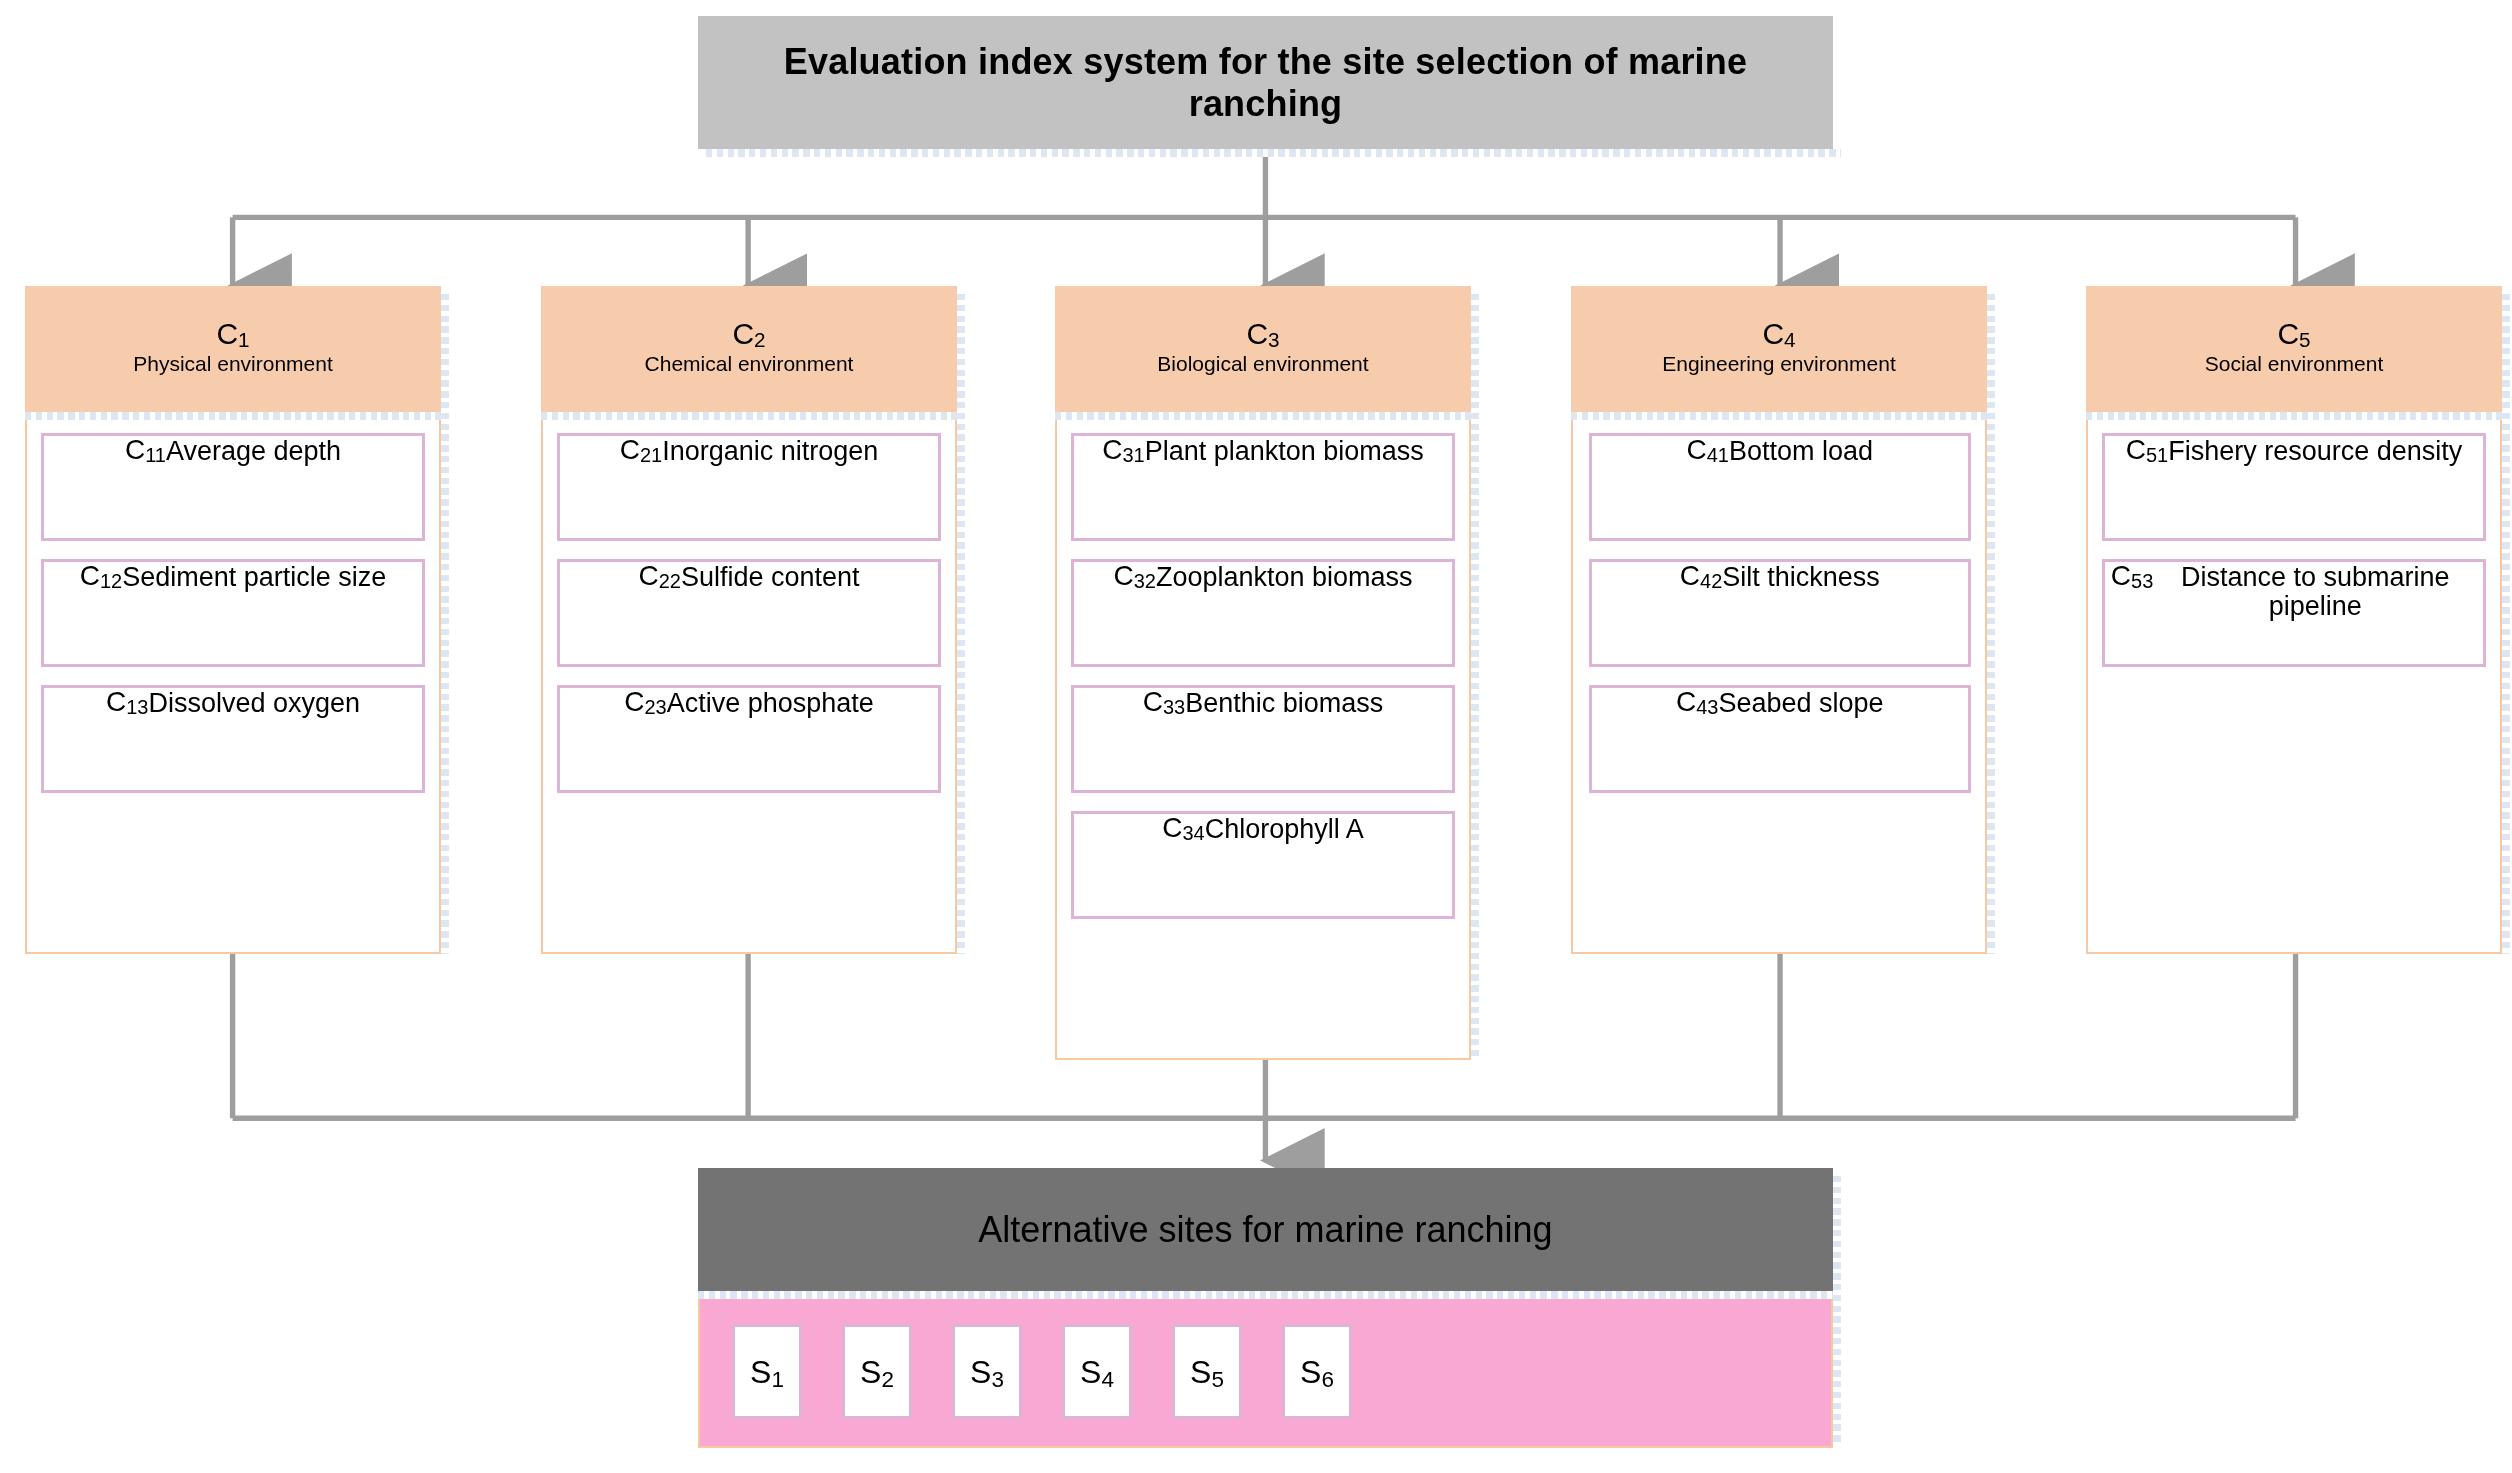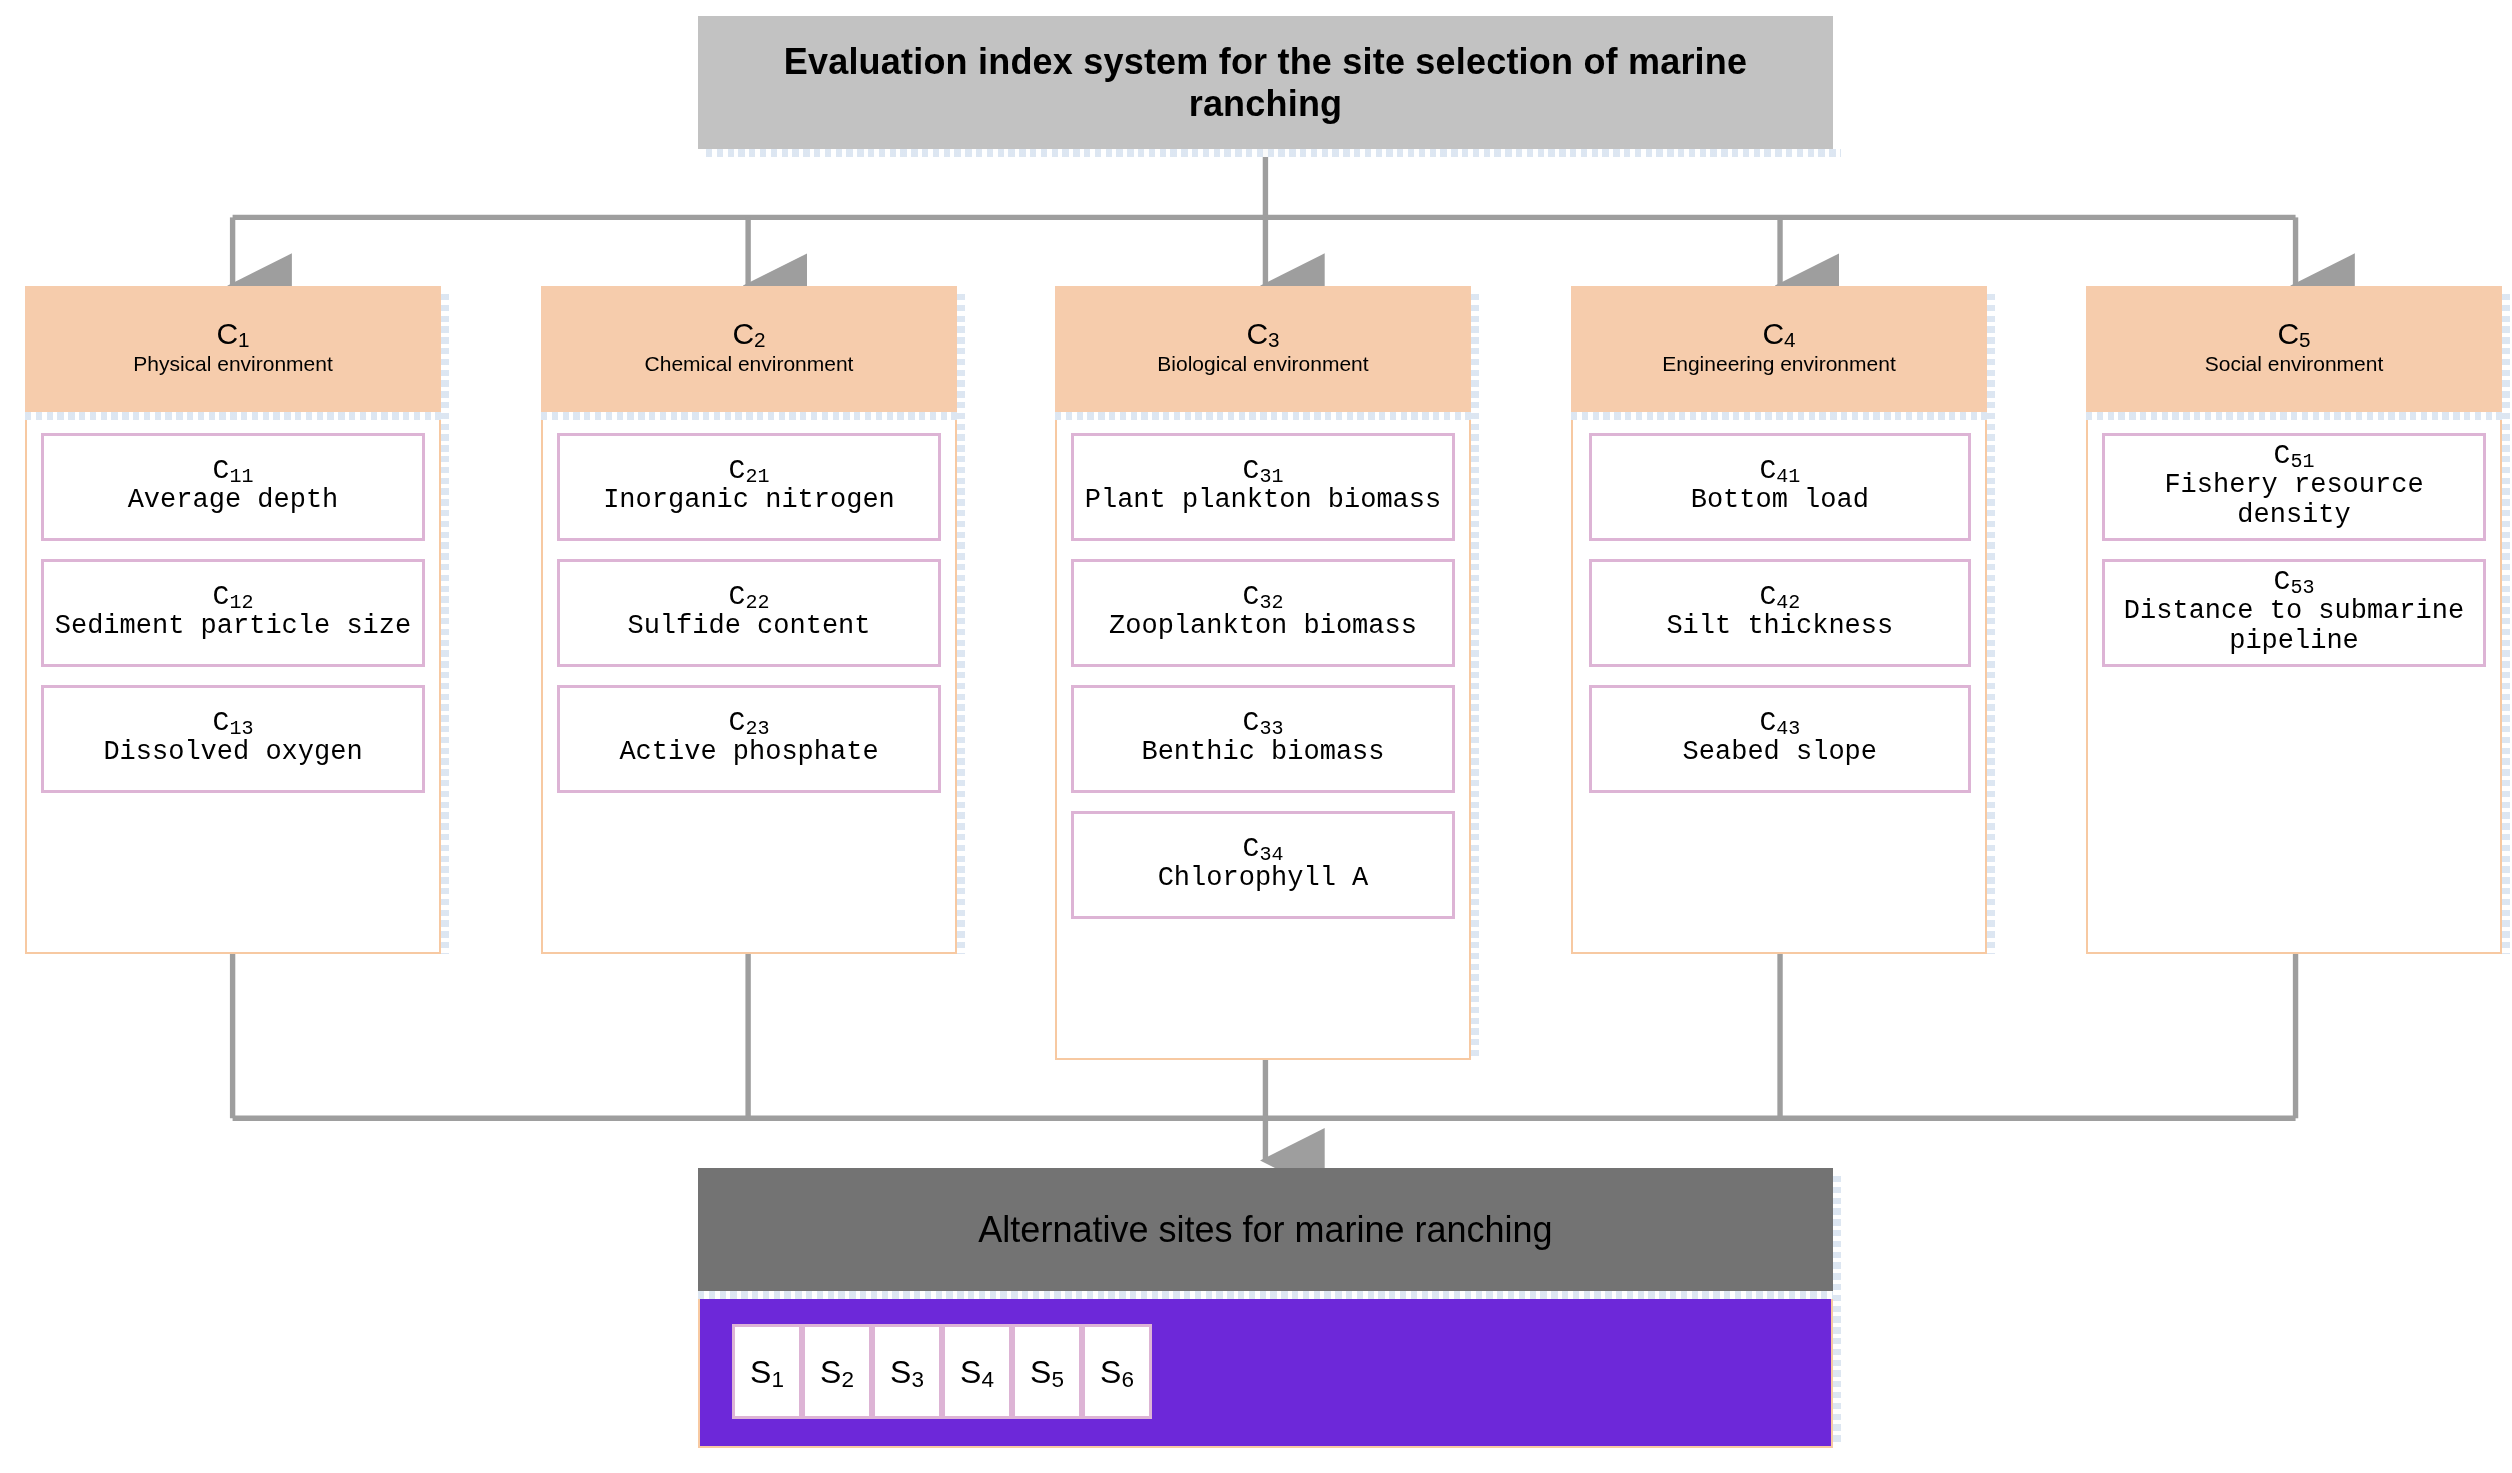--- a/index.html
+++ b/index.html
@@ -106,25 +106,24 @@
     padding:12.6px 14.4px 12.6px;
   }
   .leaf{
     position:relative;
     box-sizing:border-box;
     border:3.6px solid #ddb4d5;
     background:#ffffff;
     height:108px;
     margin-bottom:18px;
     display:flex;
-    flex-direction:column;
-    align-items:center;
+    flex-direction:row;
+    align-items:flex-start;
     justify-content:center;
     padding:0 5.4px;
-    font-family:Liberation Mono, monospace;
   }
   .leaf:last-child{margin-bottom:0;}
   .leaf .name{
     font-size:27px;
     line-height:1.1;
     text-align:center;
     margin-top:1px;
   }
   .leaf .code{font-size:28px;}
   .leaf .code sub{font-size:20px;top:3.6px;}
@@ -143,26 +142,27 @@
     display:flex;
     align-items:center;
     justify-content:center;
   }
   .alt-head .txt{
     font-size:36px;
     line-height:1.1;
     text-align:center;
   }
   .alt-body{
-    background:#6d28d9;
+    background:#f9a8d4;
     border:2.7px solid #f7c9a2;
     border-top:none;
     box-sizing:border-box;
     padding:25px 32px 27px;
     display:flex;
+    gap:40px;
     justify-content:flex-start;
   }
   .site{
     width:70px;
     height:95px;
     border:3.6px solid #ddb4d5;
     background:#fff;
     display:flex;
     align-items:center;
     justify-content:center;

